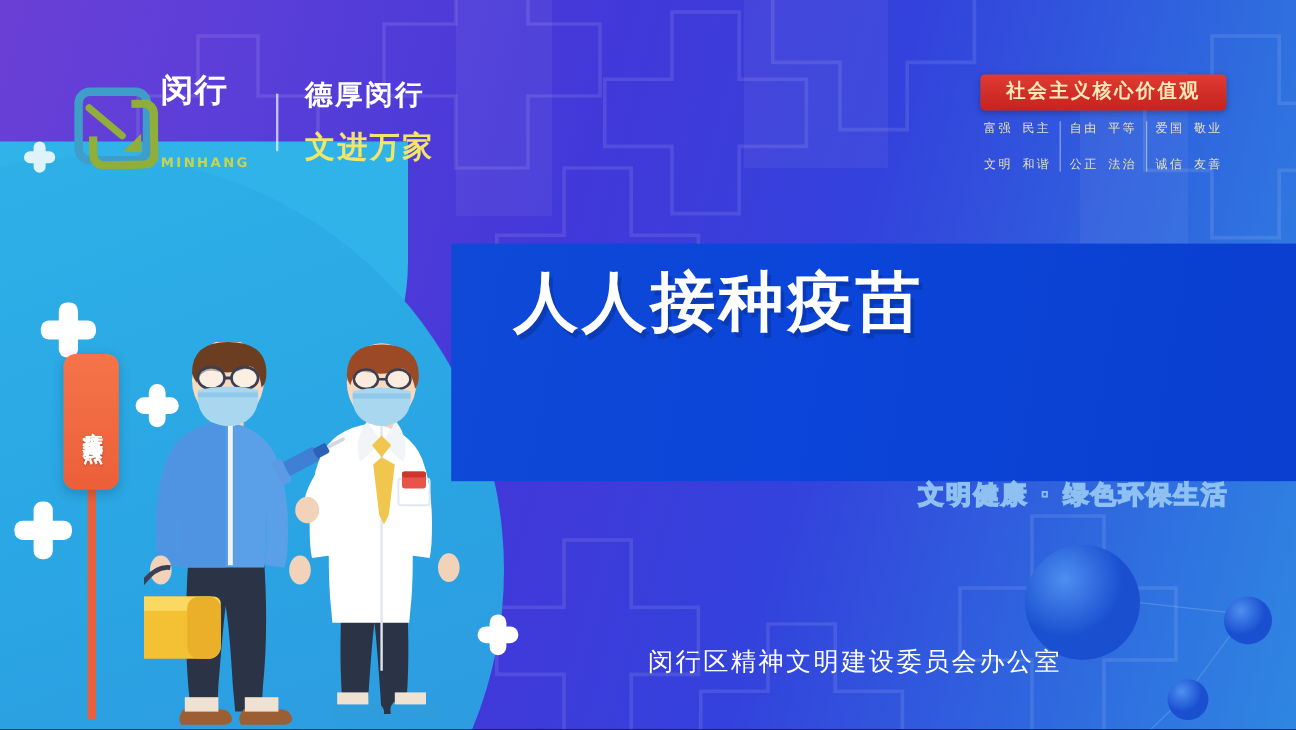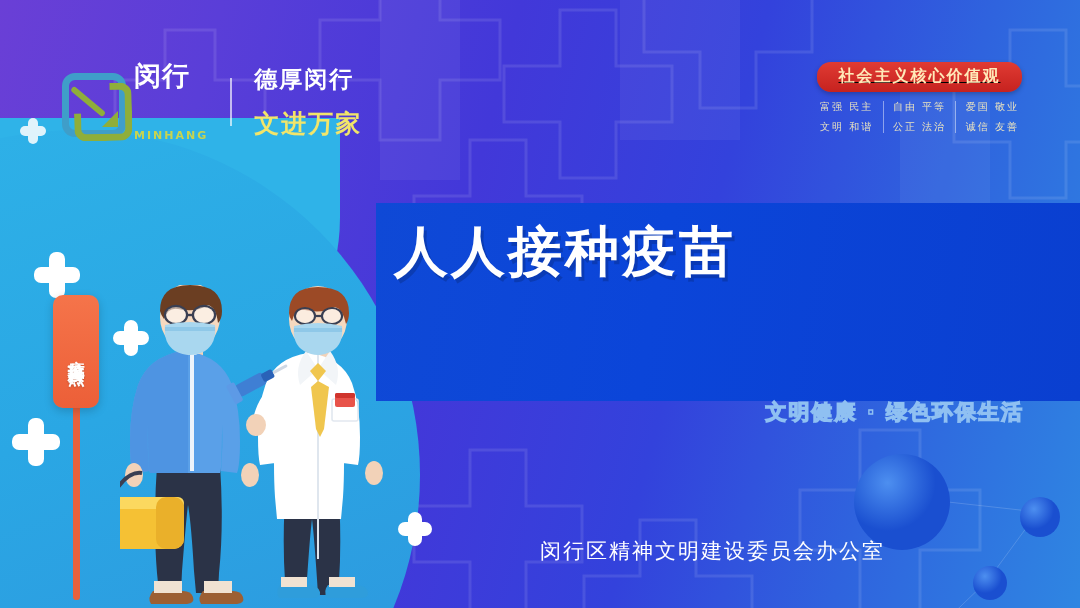--- a/index.html
+++ b/index.html
@@ -65,36 +65,35 @@
   .logoCn .en{color:#c9d44e;font-size:11px;font-weight:bold;letter-spacing:2px;margin-top:16px;}
   .logoDiv{width:2px;height:48px;background:rgba(255,255,255,.65);margin:0 12px;}
   .logoSlogan{display:flex;flex-direction:column;gap:20px;font-family:Liberation Serif, serif;}
   .logoSlogan .l1{color:#fff;font-size:23px;font-weight:bold;letter-spacing:2px;line-height:1;}
   .logoSlogan .l2{color:#f2e56a;font-size:25px;font-weight:bold;letter-spacing:2px;line-height:1;}
 
   
   .values{position:absolute;right:58px;top:62px;width:205px;}
   .valuesBanner{
     background:linear-gradient(180deg,#e03b33 0%,#c6221f 100%);
-    border-radius:14px;text-align:center;padding:4px 0 5px;
+    border-radius:4px;text-align:center;padding:4px 0 5px;
     box-shadow:0 2px 5px rgba(0,0,0,.25);
-    text-decoration:underline;
   }
   .valuesBanner span{color:#ffe9b8;font-size:16px;font-weight:bold;letter-spacing:2px;}
   .valuesGrid{display:flex;justify-content:space-between;margin-top:8px;padding:0 3px;}
-  .vcol{display:flex;flex-direction:column;gap:6px;}
+  .vcol{display:flex;flex-direction:column;gap:16px;font-family:Liberation Mono, monospace;}
   .vcol div{color:#e9e2c0;font-size:10px;letter-spacing:2px;white-space:nowrap;}
   .vsep{width:1px;background:rgba(255,255,255,.45);margin:1px 0;}
 
   
   .band{
     position:absolute;left:376px;top:203px;right:0;height:198px;
     background:linear-gradient(100deg,#0f49d6 0%,#0b45d9 40%,#0a3fd0 100%);
   }
-  .titleWrap{position:absolute;left:376px;top:203px;right:0;height:234px;padding:18px 56px 0 18px;box-sizing:border-box;}
+  .titleWrap{position:absolute;left:376px;top:203px;right:0;height:234px;padding:18px 56px 0 52px;box-sizing:border-box;}
   .tline{
     color:#fff;font-weight:bold;font-size:54px;letter-spacing:3px;line-height:1.13;
     text-shadow:3px 4px 0 rgba(0,0,0,.16);
   }
   .tline.r{text-align:right;}
 
   
   .tagline{
     position:absolute;right:56px;top:398px;font-size:21px;font-weight:bold;
     letter-spacing:2px;color:rgba(90,150,235,.0);

